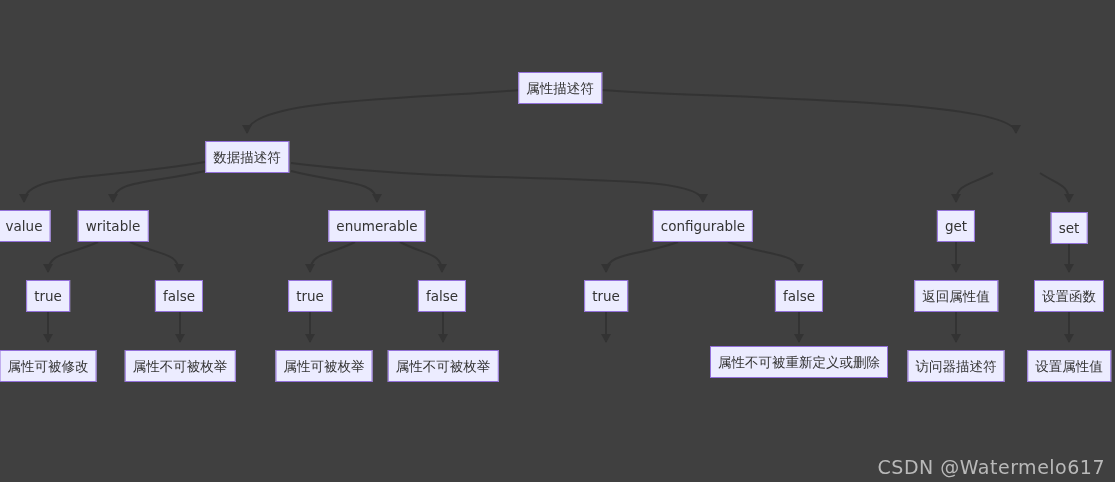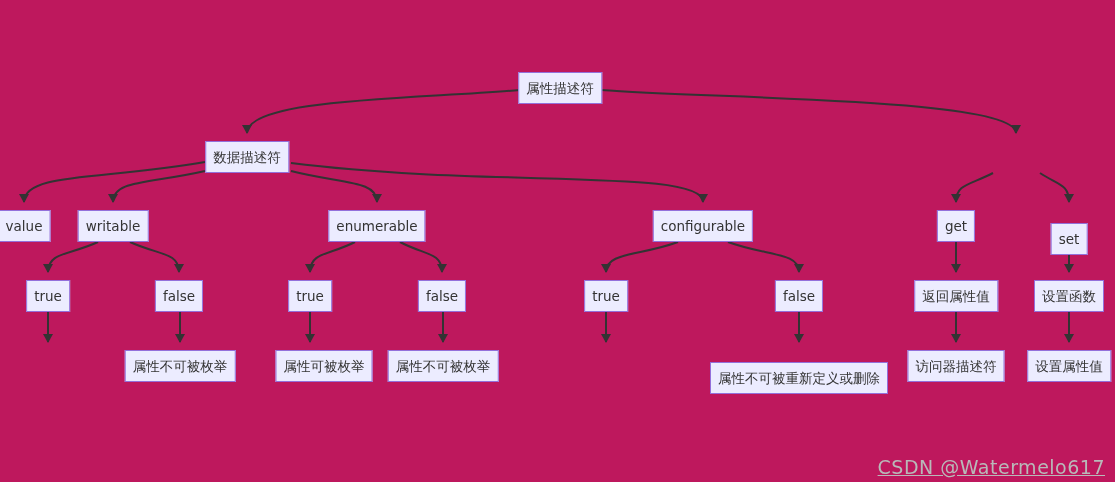--- a/index.html
+++ b/index.html
@@ -5,21 +5,21 @@
   html, body {
     margin: 0;
     padding: 0;
     background: #ffffff;
     font-family: "DejaVu Sans", "Liberation Sans", sans-serif;
   }
   .canvas {
     position: relative;
     width: 1115px;
     height: 482px;
-    background: #be185d;
+    background: #404040;
     overflow: hidden;
   }
   .edges {
     position: absolute;
     left: 0;
     top: 0;
     pointer-events: none;
   }
   .node {
     position: absolute;
@@ -34,21 +34,20 @@
     text-align: center;
     box-sizing: border-box;
   }
   .watermark {
     position: absolute;
     right: 10px;
     bottom: 4px;
     color: #b9b9b9;
     font-size: 19px;
     letter-spacing: 0.5px;
-    text-decoration: underline;
   }
 </style>
 </head>
 <body>
 
 <div class="canvas">
 
   <svg class="edges" width="1115" height="482">
     <defs>
       <marker id="arrow" markerUnits="userSpaceOnUse" markerWidth="12" markerHeight="12" refX="8" refY="5" orient="auto">
@@ -85,32 +84,33 @@
 
   <div class="node" style="left:560px;  top:72px">属性描述符</div>
 
   <div class="node" style="left:247px;  top:141px">数据描述符</div>
 
   <div class="node" style="left:24px;   top:210px">value</div>
   <div class="node" style="left:113px;  top:210px">writable</div>
   <div class="node" style="left:377px;  top:210px">enumerable</div>
   <div class="node" style="left:703px;  top:210px">configurable</div>
   <div class="node" style="left:956px;  top:210px">get</div>
-  <div class="node" style="left:1069px; top:223px">set</div>
+  <div class="node" style="left:1069px; top:212px">set</div>
 
   <div class="node" style="left:48px;   top:280px">true</div>
   <div class="node" style="left:179px;  top:280px">false</div>
   <div class="node" style="left:310px;  top:280px">true</div>
   <div class="node" style="left:442px;  top:280px">false</div>
   <div class="node" style="left:606px;  top:280px">true</div>
   <div class="node" style="left:799px;  top:280px">false</div>
   <div class="node" style="left:956px;  top:280px">返回属性值</div>
   <div class="node" style="left:1069px; top:280px">设置函数</div>
 
+  <div class="node" style="left:48px;   top:350px">属性可被修改</div>
   <div class="node" style="left:180px;  top:350px">属性不可被枚举</div>
   <div class="node" style="left:324px;  top:350px">属性可被枚举</div>
   <div class="node" style="left:443px;  top:350px">属性不可被枚举</div>
-  <div class="node" style="left:799px;  top:362px">属性不可被重新定义或删除</div>
+  <div class="node" style="left:799px;  top:346px">属性不可被重新定义或删除</div>
   <div class="node" style="left:956px;  top:350px">访问器描述符</div>
   <div class="node" style="left:1069px; top:350px">设置属性值</div>
 
   <div class="watermark">CSDN @Watermelo617</div>
 </div>
 
 </body></html>

